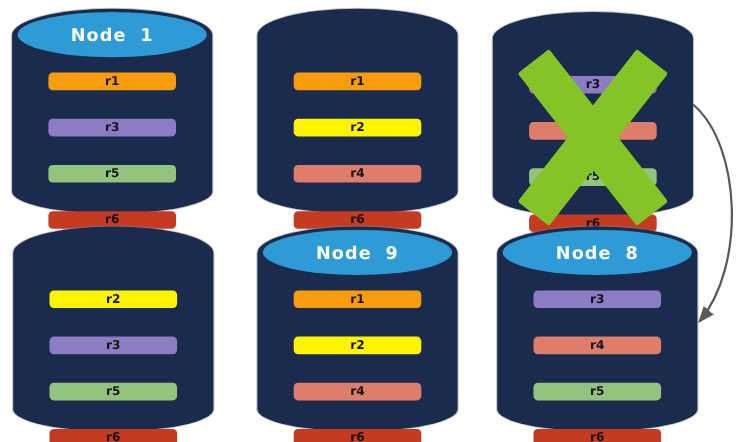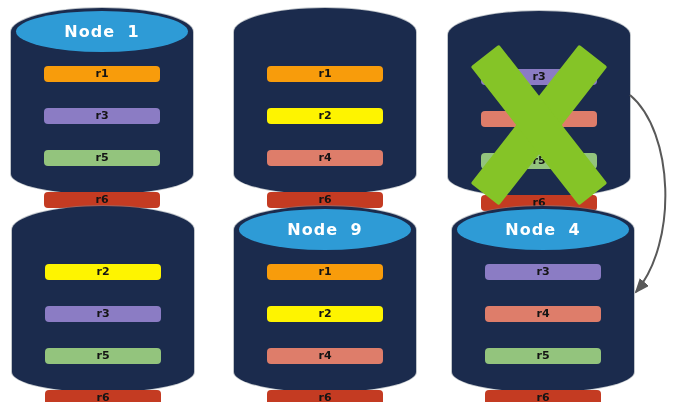--- a/index.html
+++ b/index.html
@@ -92,21 +92,21 @@
       <div class="bar" style="background-color: rgb(248, 156, 11);">r1</div>
       <div class="bar" style="background-color: rgb(254, 244, 0);">r2</div>
       <div class="bar" style="background-color: rgb(222, 125, 106);">r4</div>
       <div class="bar" style="background-color: rgb(196, 59, 34);">r6</div>
     </div>
   </div>
 
   <div class="cyl" style="left:452px;top:206px">
     <div class="cyl-body" style="background-color: rgb(27, 43, 77);"></div>
     <div class="cyl-top" style="background-color: rgb(46, 155, 214);">
-      <span class="cyl-title">Node 4</span>
+      <span class="cyl-title">Node 8</span>
     </div>
     <div class="bars">
       <div class="bar" style="background-color: rgb(139, 124, 196);">r3</div>
       <div class="bar" style="background-color: rgb(222, 125, 106);">r4</div>
       <div class="bar" style="background-color: rgb(147, 196, 125);">r5</div>
       <div class="bar" style="background-color: rgb(196, 59, 34);">r6</div>
     </div>
   </div>
 
   <svg class="arrow-svg" width="676" height="402" viewBox="0 0 676 402">

